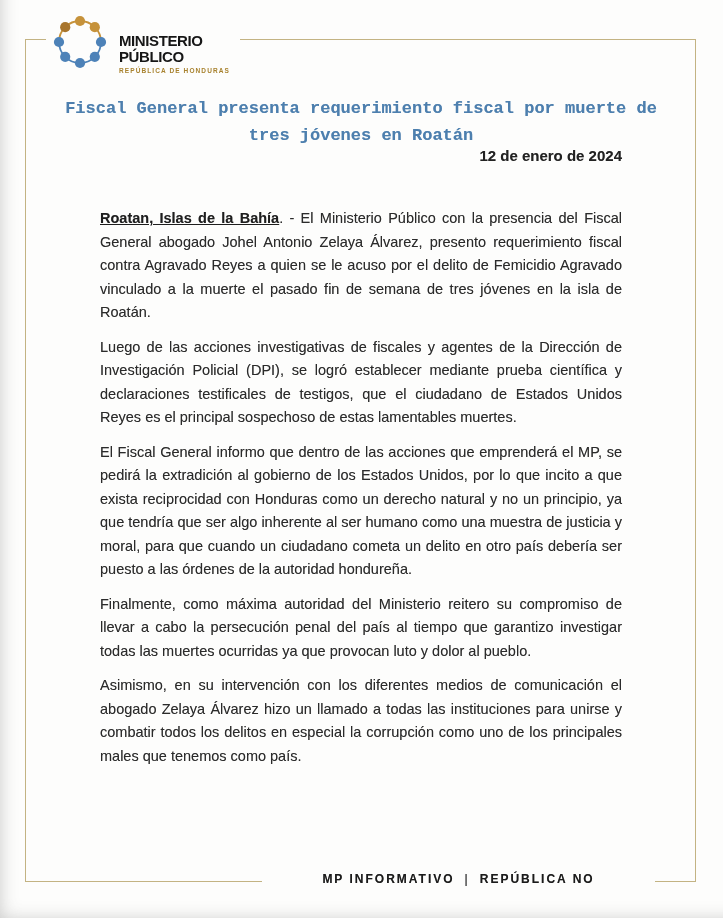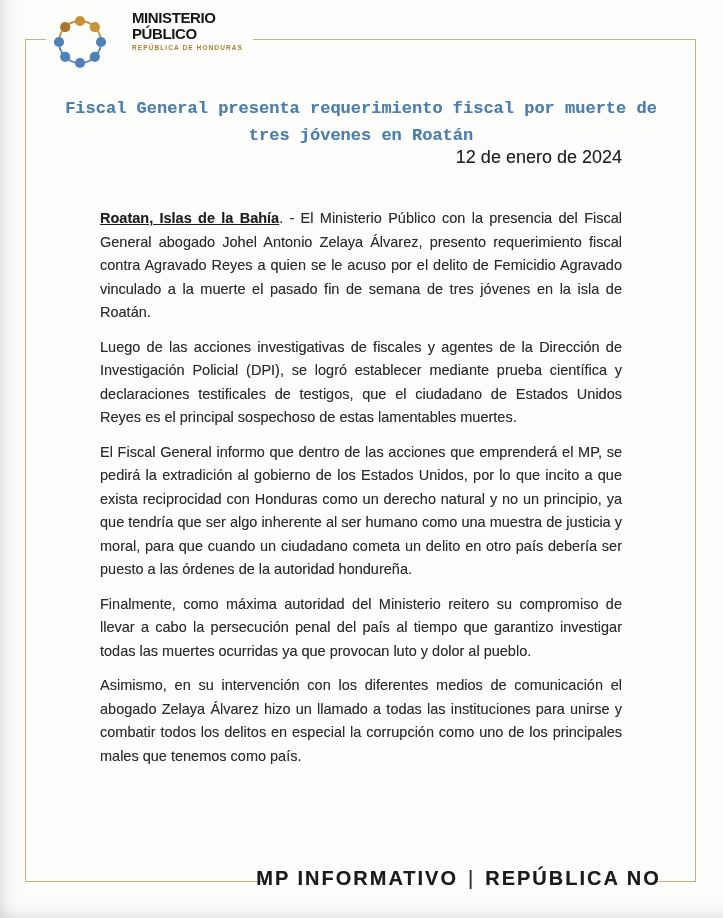--- a/index.html
+++ b/index.html
@@ -28,21 +28,21 @@
   }
   .frame{
     position:absolute;left:25px;top:39px;width:671px;height:843px;
     border:1.5px solid var(--line_tan);
     box-sizing:border-box;
   }
   
   .logo{
     position:absolute;left:46px;top:6px;z-index:2;
     background:var(--page_bg);
-    display:flex;align-items:flex-start;gap:20px;
+    display:flex;align-items:flex-end;gap:7px;
     padding:4px 10px 4px 2px;
   }
   .logo-icon svg{display:block;}
   .logo-icon .g{fill:var(--logo_gold);}
   .logo-icon .gd{fill:var(--logo_gold_dark);}
   .logo-icon .b{fill:var(--logo_blue);}
   .logo-icon .arc-g{stroke:var(--logo_gold);fill:none;stroke-width:1.8;}
   .logo-icon .arc-b{stroke:var(--logo_blue);fill:none;stroke-width:1.8;}
   .logo-textblock{display:flex;flex-direction:column;}
   .logo-line{
@@ -59,40 +59,40 @@
     position:absolute;left:61px;top:95px;width:600px;
     text-align:center;
     color:var(--title_blue);
     font-weight:700;font-size:17px;line-height:27px;
     text-shadow:0 0 .6px rgba(77,127,174,.5);
     font-family:Liberation Mono, monospace;
   }
   .date{
     position:absolute;top:147px;right:101px;
     color:var(--date_text);
-    font-weight:400;font-size:18px;
+    font-weight:700;font-size:15px;
     text-shadow:0 0 .5px rgba(0,0,0,.35);
   }
   
   .doc-body{
     position:absolute;left:100px;top:207px;width:522px;
     color:var(--body_text);
     font-size:14.5px;line-height:23.5px;
     text-align:justify;
     text-shadow:0 0 .5px rgba(40,40,40,.4);
   }
   .doc-body p{margin:0 0 11px 0;}
   .doc-body b{color:#1e1e1e;text-decoration:underline;}
   
   .footer-banner{
     position:absolute;left:262px;top:860px;width:393px;height:37px;z-index:2;
     background:var(--page_bg);
     display:flex;align-items:center;justify-content:center;
     color:var(--footer_text);
-    font-weight:700;font-size:20px;letter-spacing:2px;
+    font-weight:700;font-size:12px;letter-spacing:2px;
     white-space:nowrap;
     text-shadow:0 0 .6px rgba(0,0,0,.45);
   }
   .footer-sep{margin:0 10px;font-weight:400;color:#2a2a2a;}
 </style>
 </head>
 <body>
 
 <div class="page">
 

